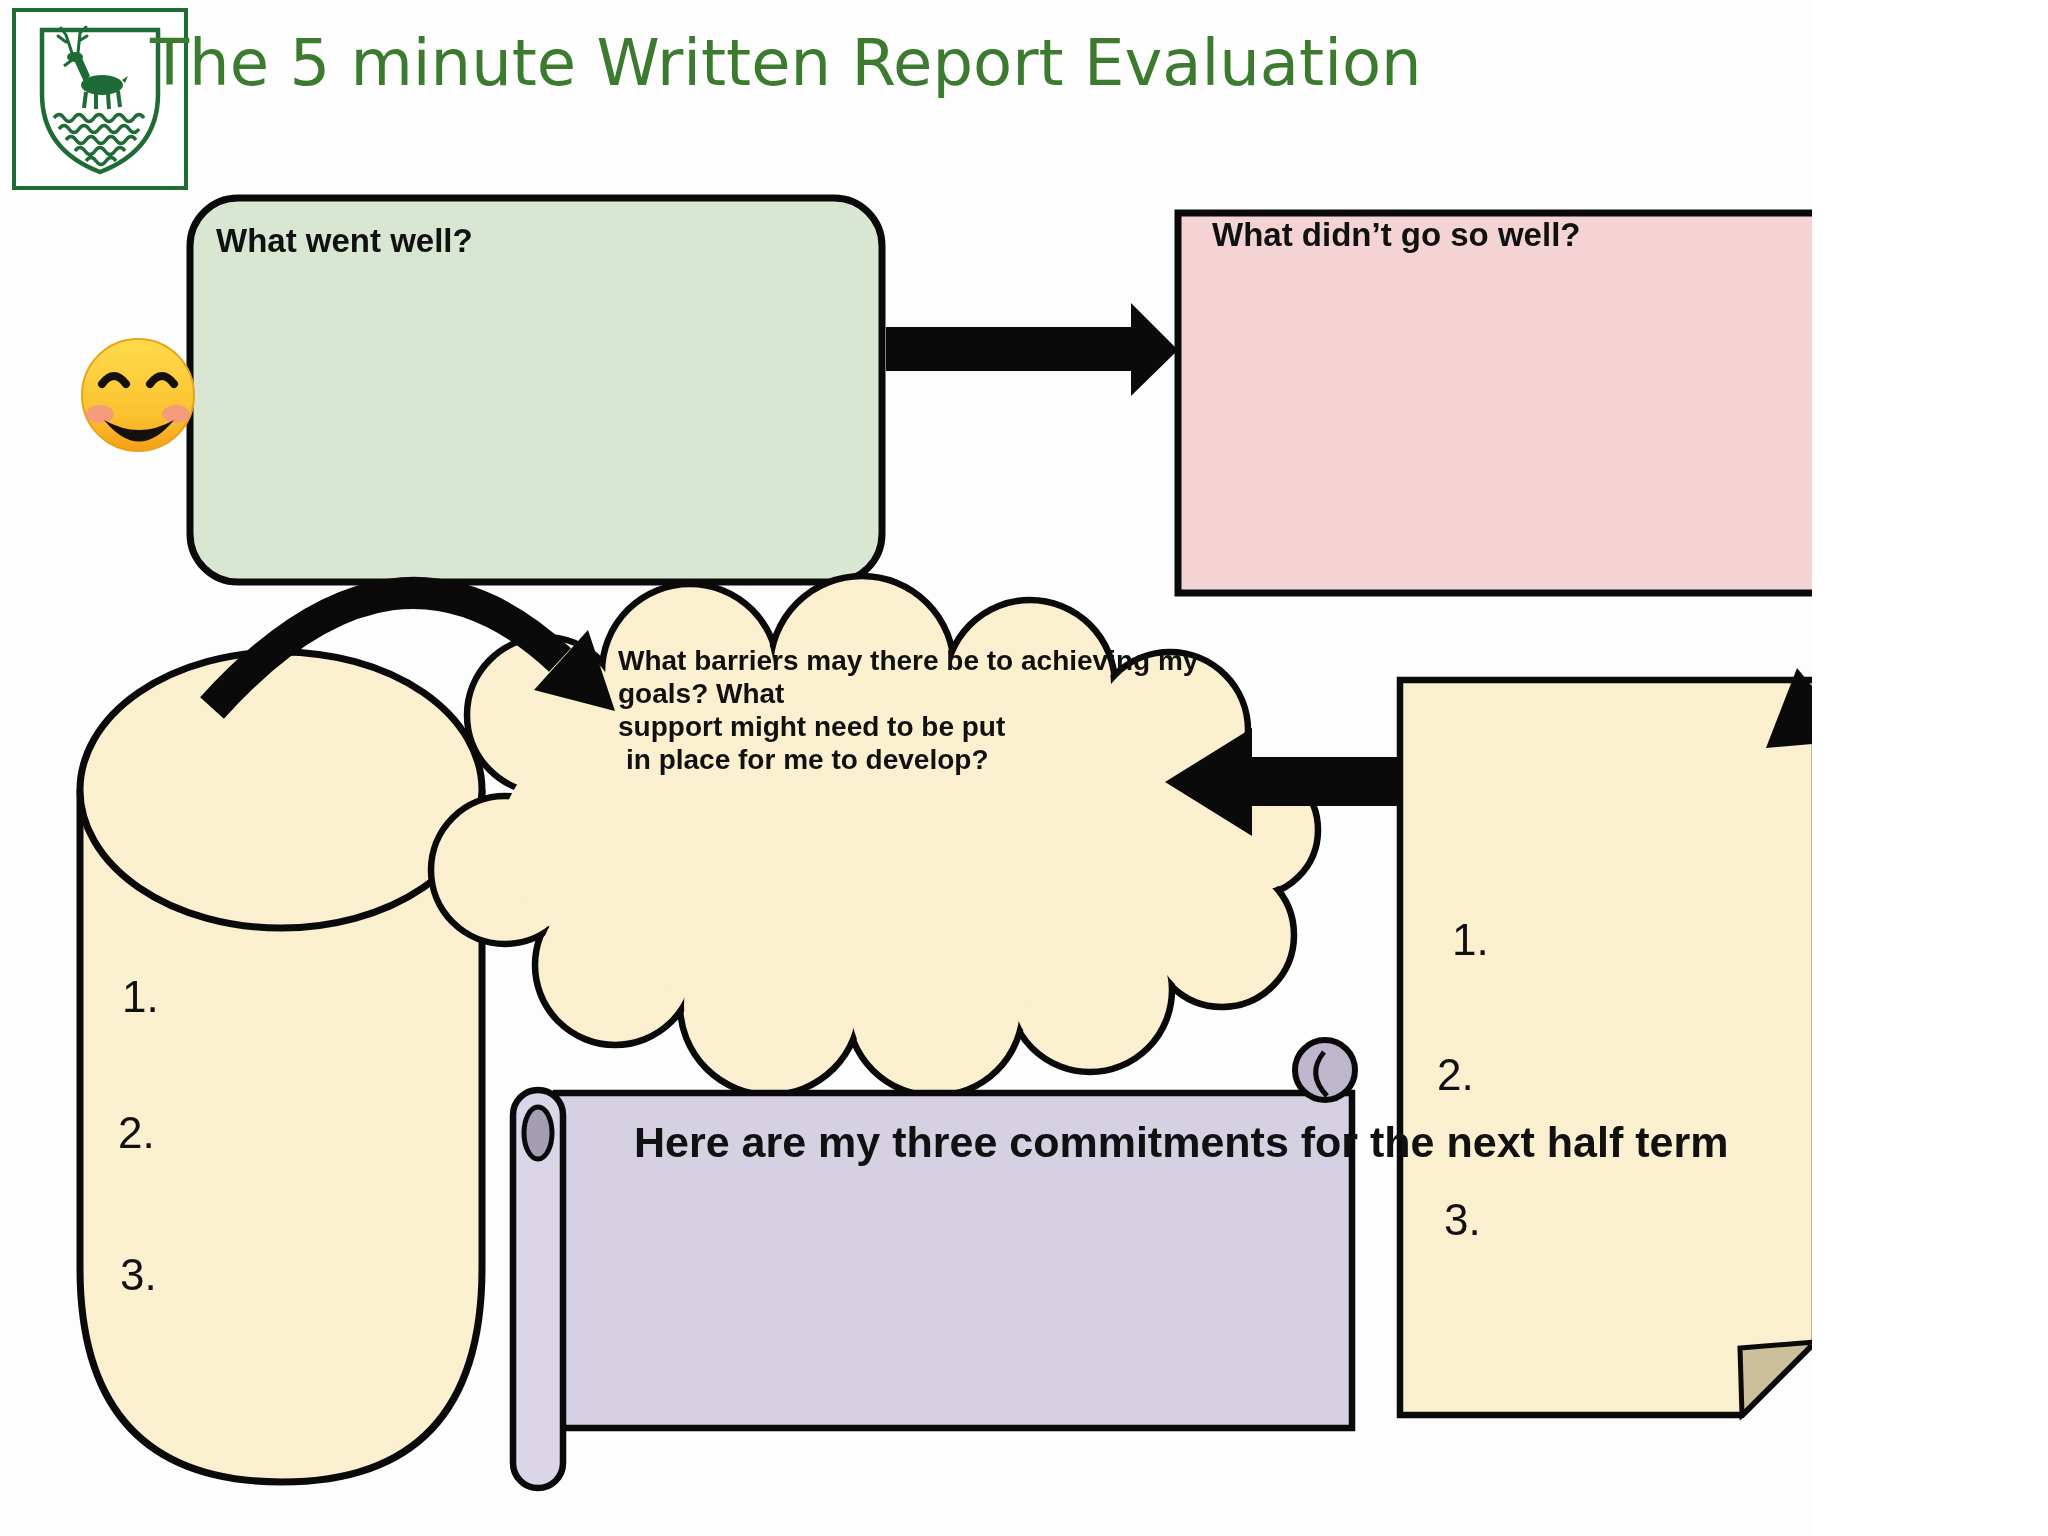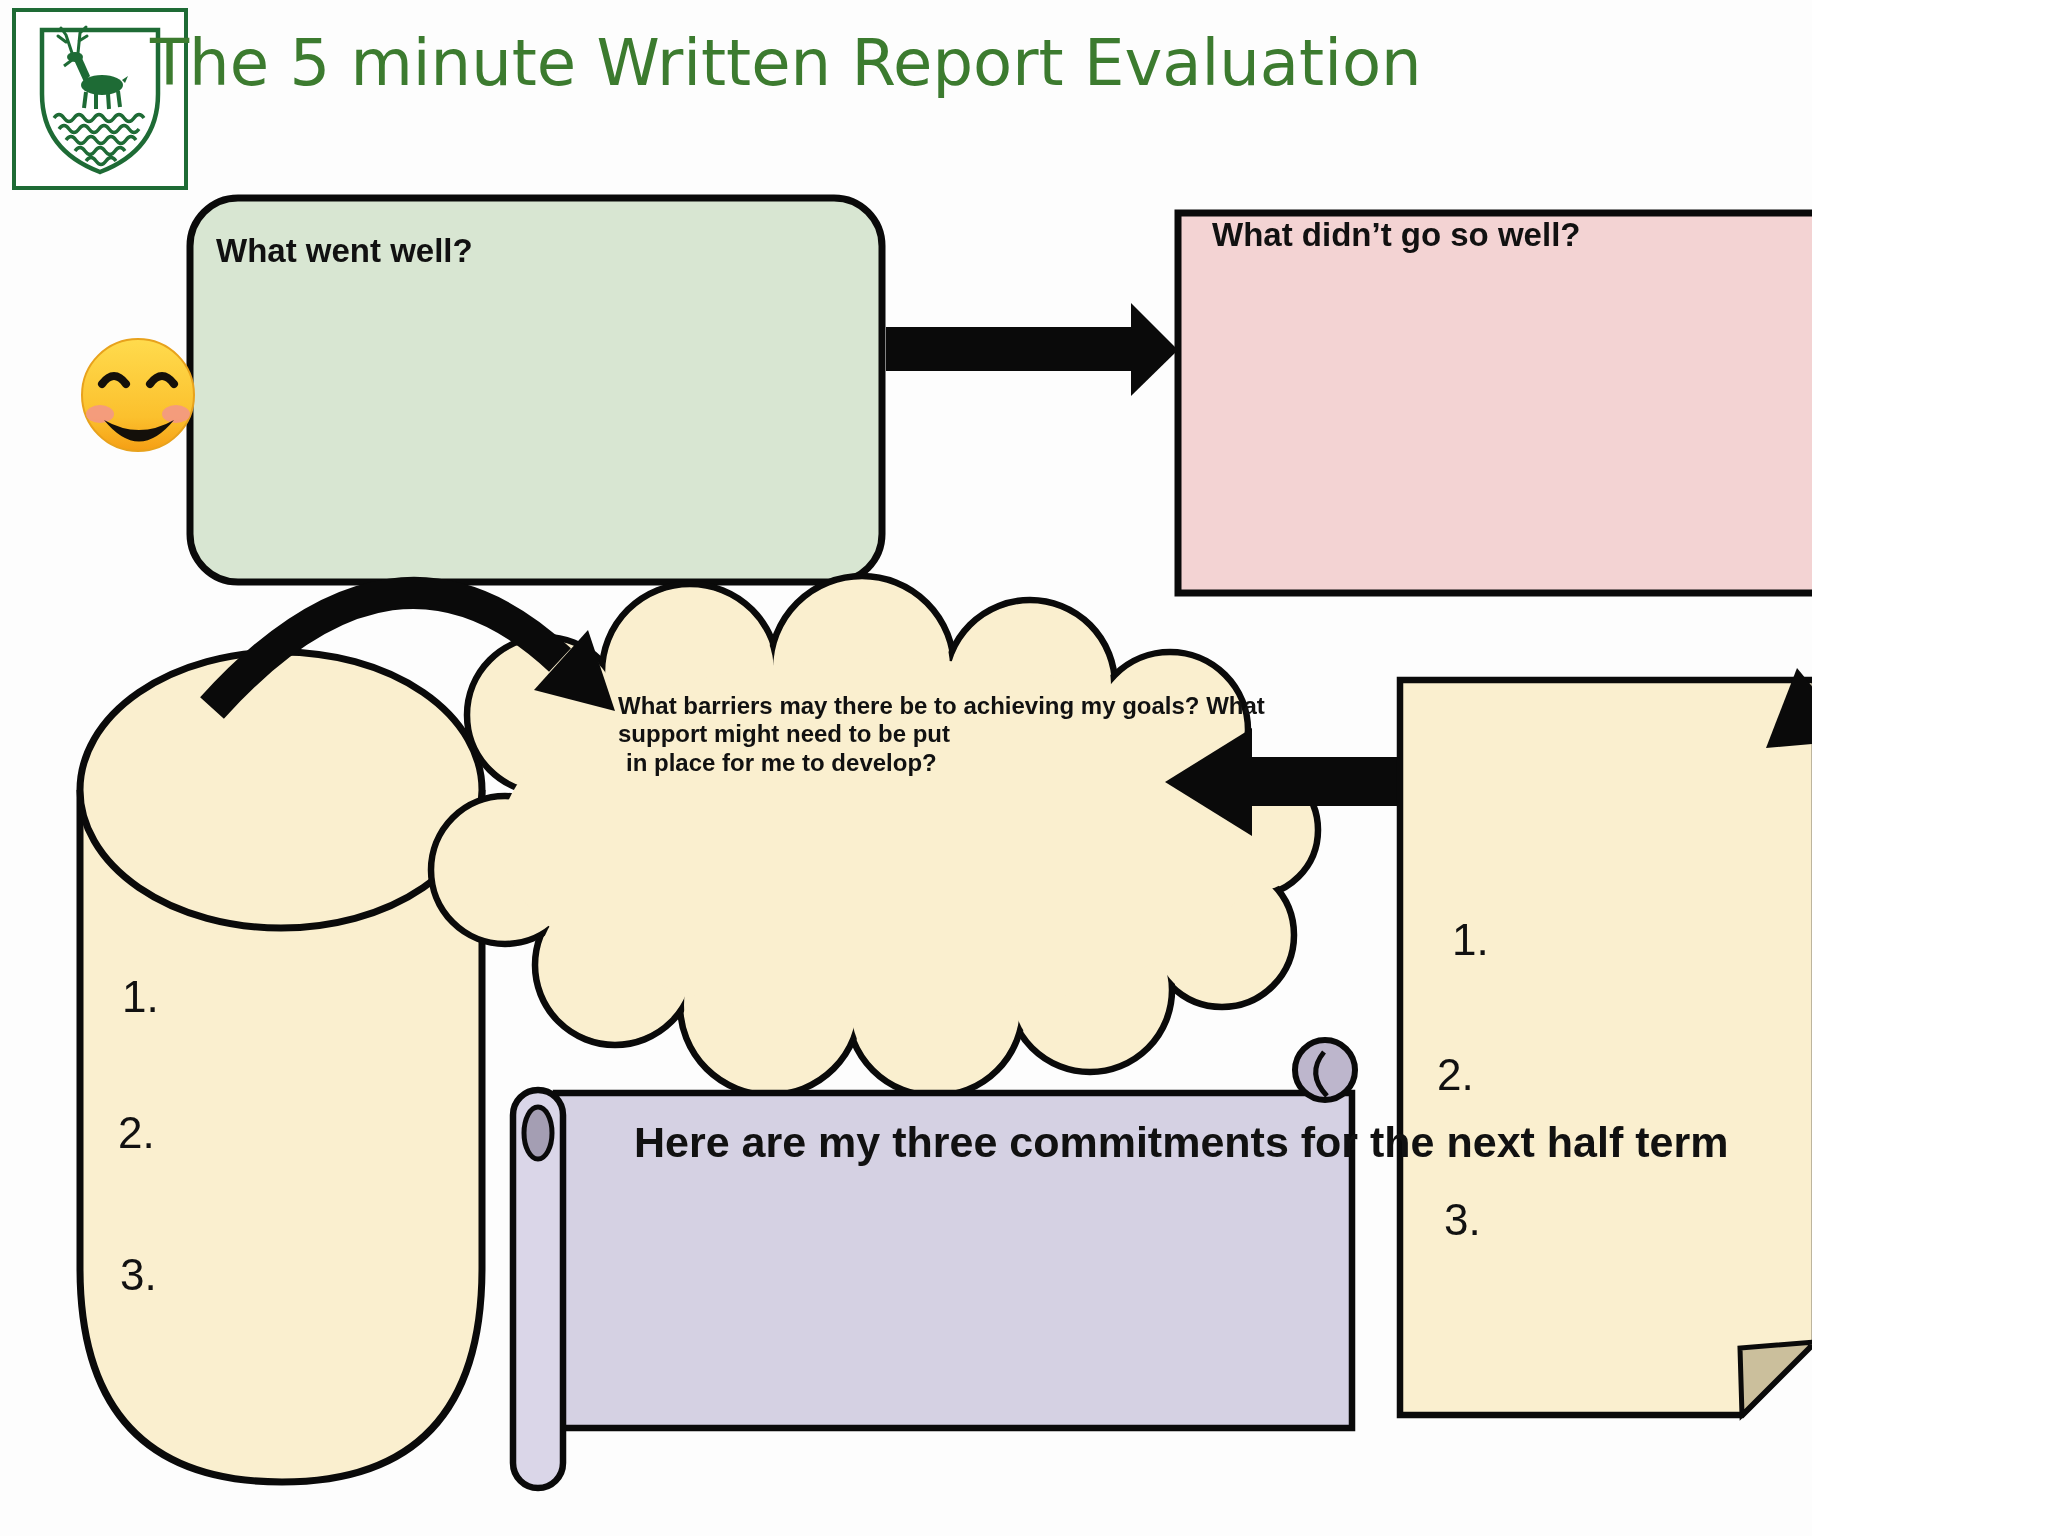--- a/index.html
+++ b/index.html
@@ -3,23 +3,23 @@
 <meta charset="utf-8">
 <style>
   html,body{margin:0;padding:0;background:#ffffff;}
   #canvas{position:relative;width:1812px;height:1536px;background:#fdfdfd;overflow:hidden;
           font-family:"Liberation Sans", sans-serif;color:#111;}
   #shapes{position:absolute;left:0;top:0;}
   .txt{position:absolute;white-space:nowrap;}
   .bold{font-weight:700;}
   #title{left:150px;top:26px;width:1250px;text-align:center;font-size:64px;
          color:#3C7B2F;font-family:"DejaVu Sans", sans-serif;white-space:nowrap;}
-  #wentwell-label{left:216px;top:232px;font-size:33px;}
+  #wentwell-label{left:216px;top:222px;font-size:33px;}
   #notwell-label{left:1212px;top:216px;font-size:33px;}
-  #cloud-text{left:618px;top:692px;width:660px;font-size:24px;line-height:1.18;white-space:normal;}
+  #cloud-text{left:618px;top:644px;width:660px;font-size:28px;line-height:1.18;white-space:normal;}
   #cloud-text span{display:block;}
   #cloud-text span:nth-child(3){padding-left:8px;}
   #cyl-title{left:86px;top:712px;width:378px;text-align:center;font-size:36px;line-height:1.28;white-space:normal;}
   .num{font-size:44px;font-weight:400;}
   #cyl-n1{left:122px;top:972px;} #cyl-n2{left:118px;top:1108px;} #cyl-n3{left:120px;top:1250px;}
   #note-title{left:1402px;top:688px;width:412px;text-align:center;font-size:34px;line-height:1.3;white-space:normal;}
   #note-n1{left:1452px;top:915px;} #note-n2{left:1437px;top:1050px;} #note-n3{left:1444px;top:1195px;}
   #scroll-label{left:586px;top:1118px;font-size:43px;margin-left:48px;}
 </style>
 </head>

